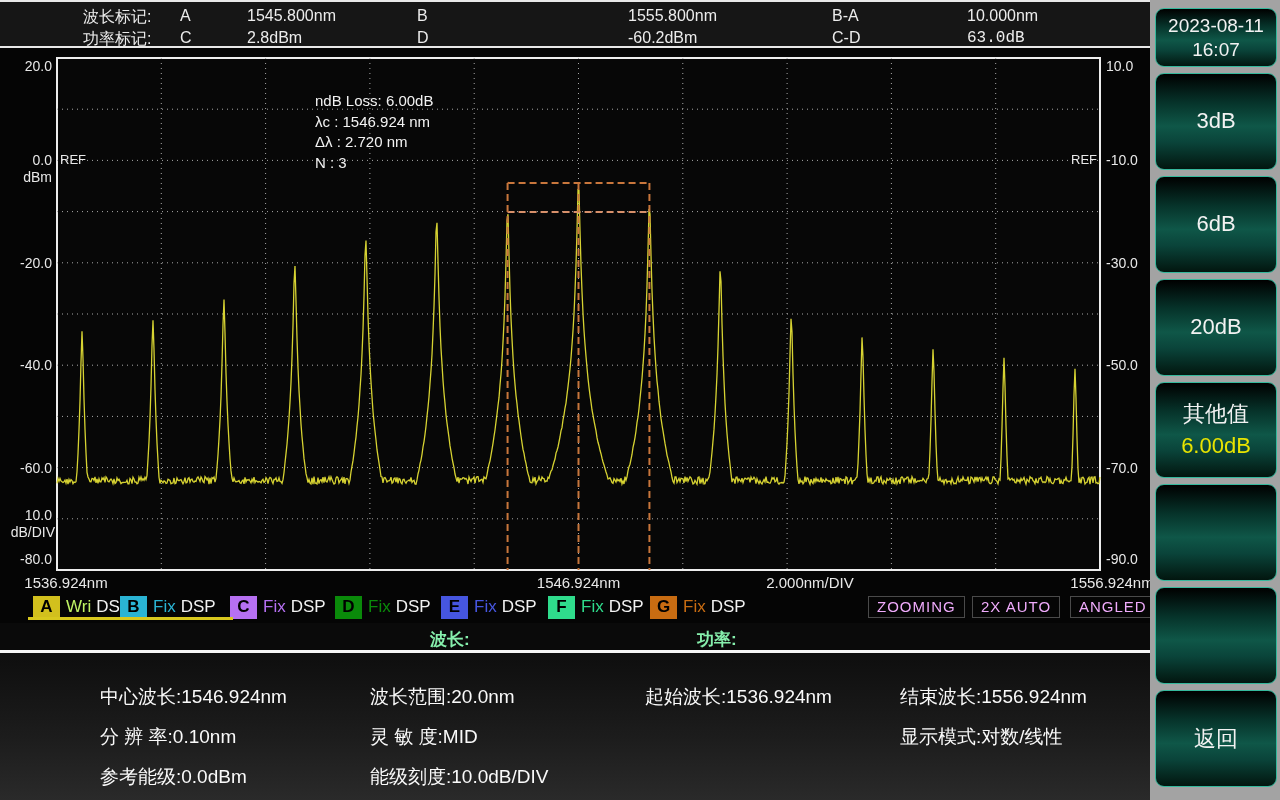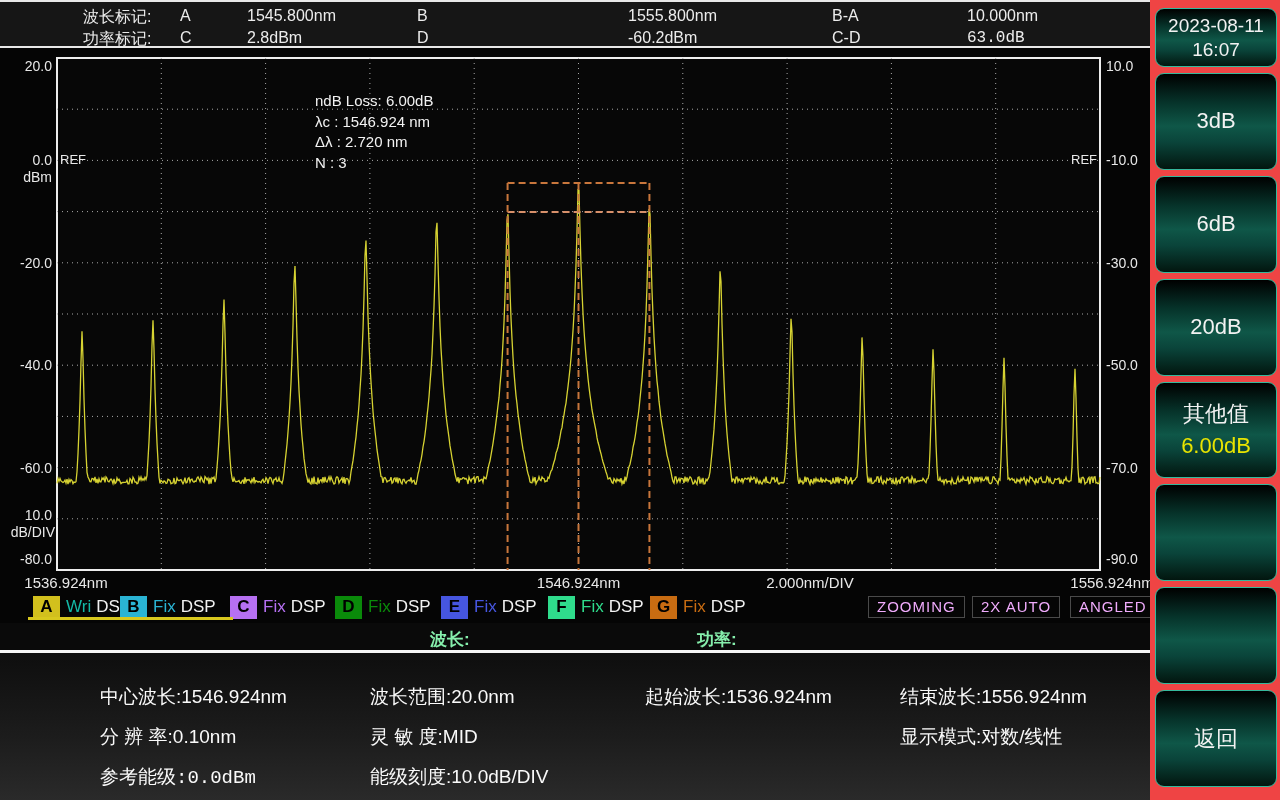--- a/index.html
+++ b/index.html
@@ -24,21 +24,21 @@
               font-size:15px;padding:1px 8px 2px 8px;letter-spacing:1px;white-space:nowrap;}
   
   .section-row{position:absolute;left:0;top:623px;width:1150px;height:27px;background:#0a0a0a;}
   .section-label{position:absolute;top:5px;color:#86efac;font-size:17px;font-weight:bold;}
   .divider{position:absolute;left:0;top:650px;width:1150px;height:3px;background:#f5f5f5;}
   
   .info-panel{position:absolute;left:0;top:653px;width:1150px;height:147px;
               background:linear-gradient(180deg,#0e0e0e 0%,#1d1d1d 60%,#2a2a2a 100%);}
   .info-cell{position:absolute;font-size:19px;color:#fafafa;white-space:nowrap;}
   
-  .sidebar{position:absolute;left:1150px;top:0;width:130px;height:800px;background:#ef4444;
+  .sidebar{position:absolute;left:1150px;top:0;width:130px;height:800px;background:#a3a3a3;
            display:flex;flex-direction:column;gap:6px;padding:8px 3px 13px 5px;box-sizing:border-box;}
   .side-btn{border:1px solid #35b89c;border-radius:9px;
             background:linear-gradient(180deg,#000 0%,#06332a 30%,#0f5748 55%,#0a443a 72%,#02160f 100%);
             display:flex;flex-direction:column;align-items:center;justify-content:center;
             color:#f2f2f2;font-size:22px;line-height:1.45;flex:1;}
   .side-btn.datetime{flex:none;height:57px;font-size:19px;line-height:1.25;}
   .side-btn .yellow{color:#e8e400;}
   svg text{font-family:"Liberation Sans","DejaVu Sans",sans-serif;}
 </style>
 </head>
@@ -121,21 +121,21 @@
           <line x1="507.5760000000052" y1="134.88" x2="507.5760000000052" y2="522" stroke="#c8763c"></line>
           <line x1="578.5" y1="134.88" x2="578.5" y2="522" stroke="#c8763c"></line>
           <line x1="649.4240000000067" y1="134.88" x2="649.4240000000067" y2="522" stroke="#c8763c"></line>
         </g>
       </svg>
   </div>
 
   <div class="trace-row" id="trace-row">
       <div class="trace-group" style="left: 33px;">
         <span class="trace-box" style="background: rgb(210, 192, 29);">A</span>
-        <span class="trace-mode" style="color: #14b8a6;">Wri</span>
+        <span class="trace-mode" style="color: #bef264;">Wri</span>
         <span class="trace-proc">DSP</span>
       </div>
       <div class="trace-group" style="left: 120px;">
         <span class="trace-box" style="background: rgb(42, 180, 212);">B</span>
         <span class="trace-mode" style="color: rgb(42, 180, 212);">Fix</span>
         <span class="trace-proc">DSP</span>
       </div>
       <div class="trace-group" style="left: 230px;">
         <span class="trace-box" style="background: rgb(182, 112, 242);">C</span>
         <span class="trace-mode" style="color: rgb(182, 112, 242);">Fix</span>
@@ -175,21 +175,21 @@
   <div class="divider"></div>
 
   <div class="info-panel" id="info-panel">
       <span class="info-cell" style="left: 100px; top: 31px;">中心波长:1546.924nm</span>
       <span class="info-cell" style="left: 370px; top: 31px;">波长范围:20.0nm</span>
       <span class="info-cell" style="left: 645px; top: 31px;">起始波长:1536.924nm</span>
       <span class="info-cell" style="left: 900px; top: 31px;">结束波长:1556.924nm</span>
       <span class="info-cell" style="left: 100px; top: 71px;">分 辨 率:0.10nm</span>
       <span class="info-cell" style="left: 370px; top: 71px;">灵 敏 度:MID</span>
       <span class="info-cell" style="left: 900px; top: 71px;">显示模式:对数/线性</span>
-      <span class="info-cell" style="left: 100px; top: 111px; font-family: Liberation Mono, monospace;">参考能级:0.0dBm</span>
+      <span class="info-cell" style="left: 100px; top: 111px;">参考能级:0.0dBm</span>
       <span class="info-cell" style="left: 370px; top: 111px;">能级刻度:10.0dB/DIV</span>
     </div>
 
   <div class="sidebar" id="sidebar">
       <div class="side-btn datetime">
         <div>2023-08-11</div>
         <div>16:07</div>
       </div>
       <div class="side-btn">
         <div>3dB</div>

